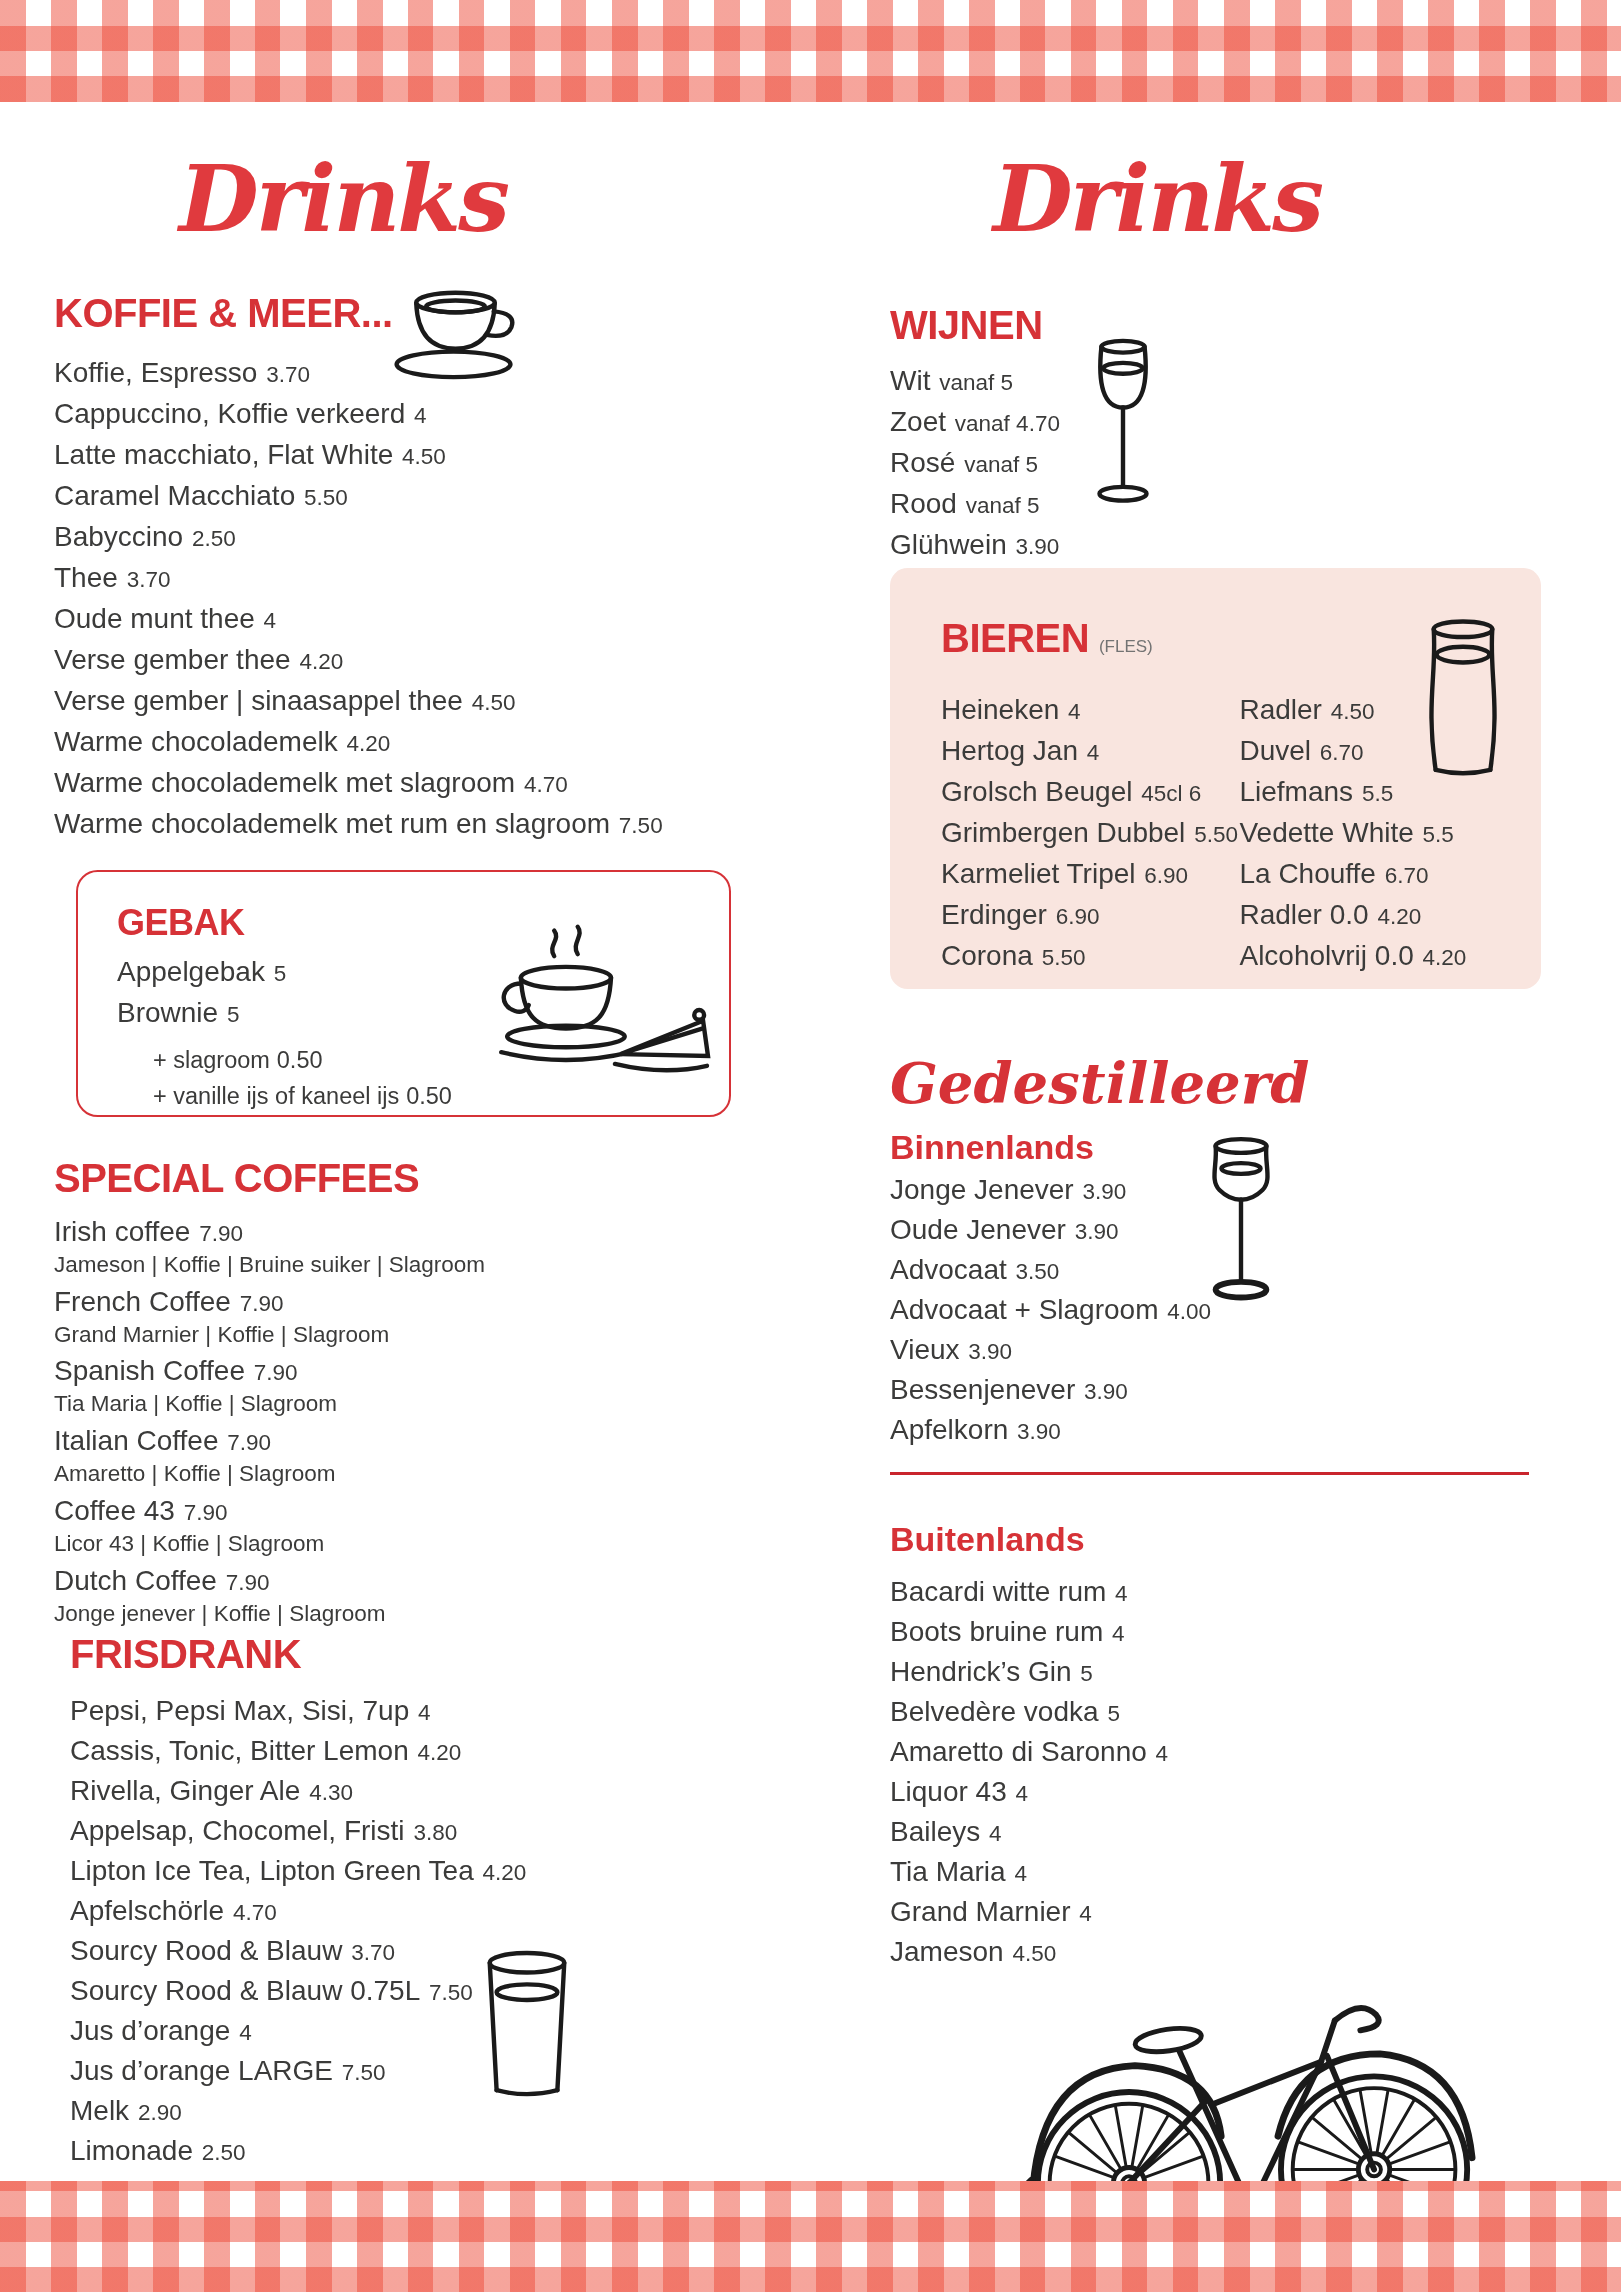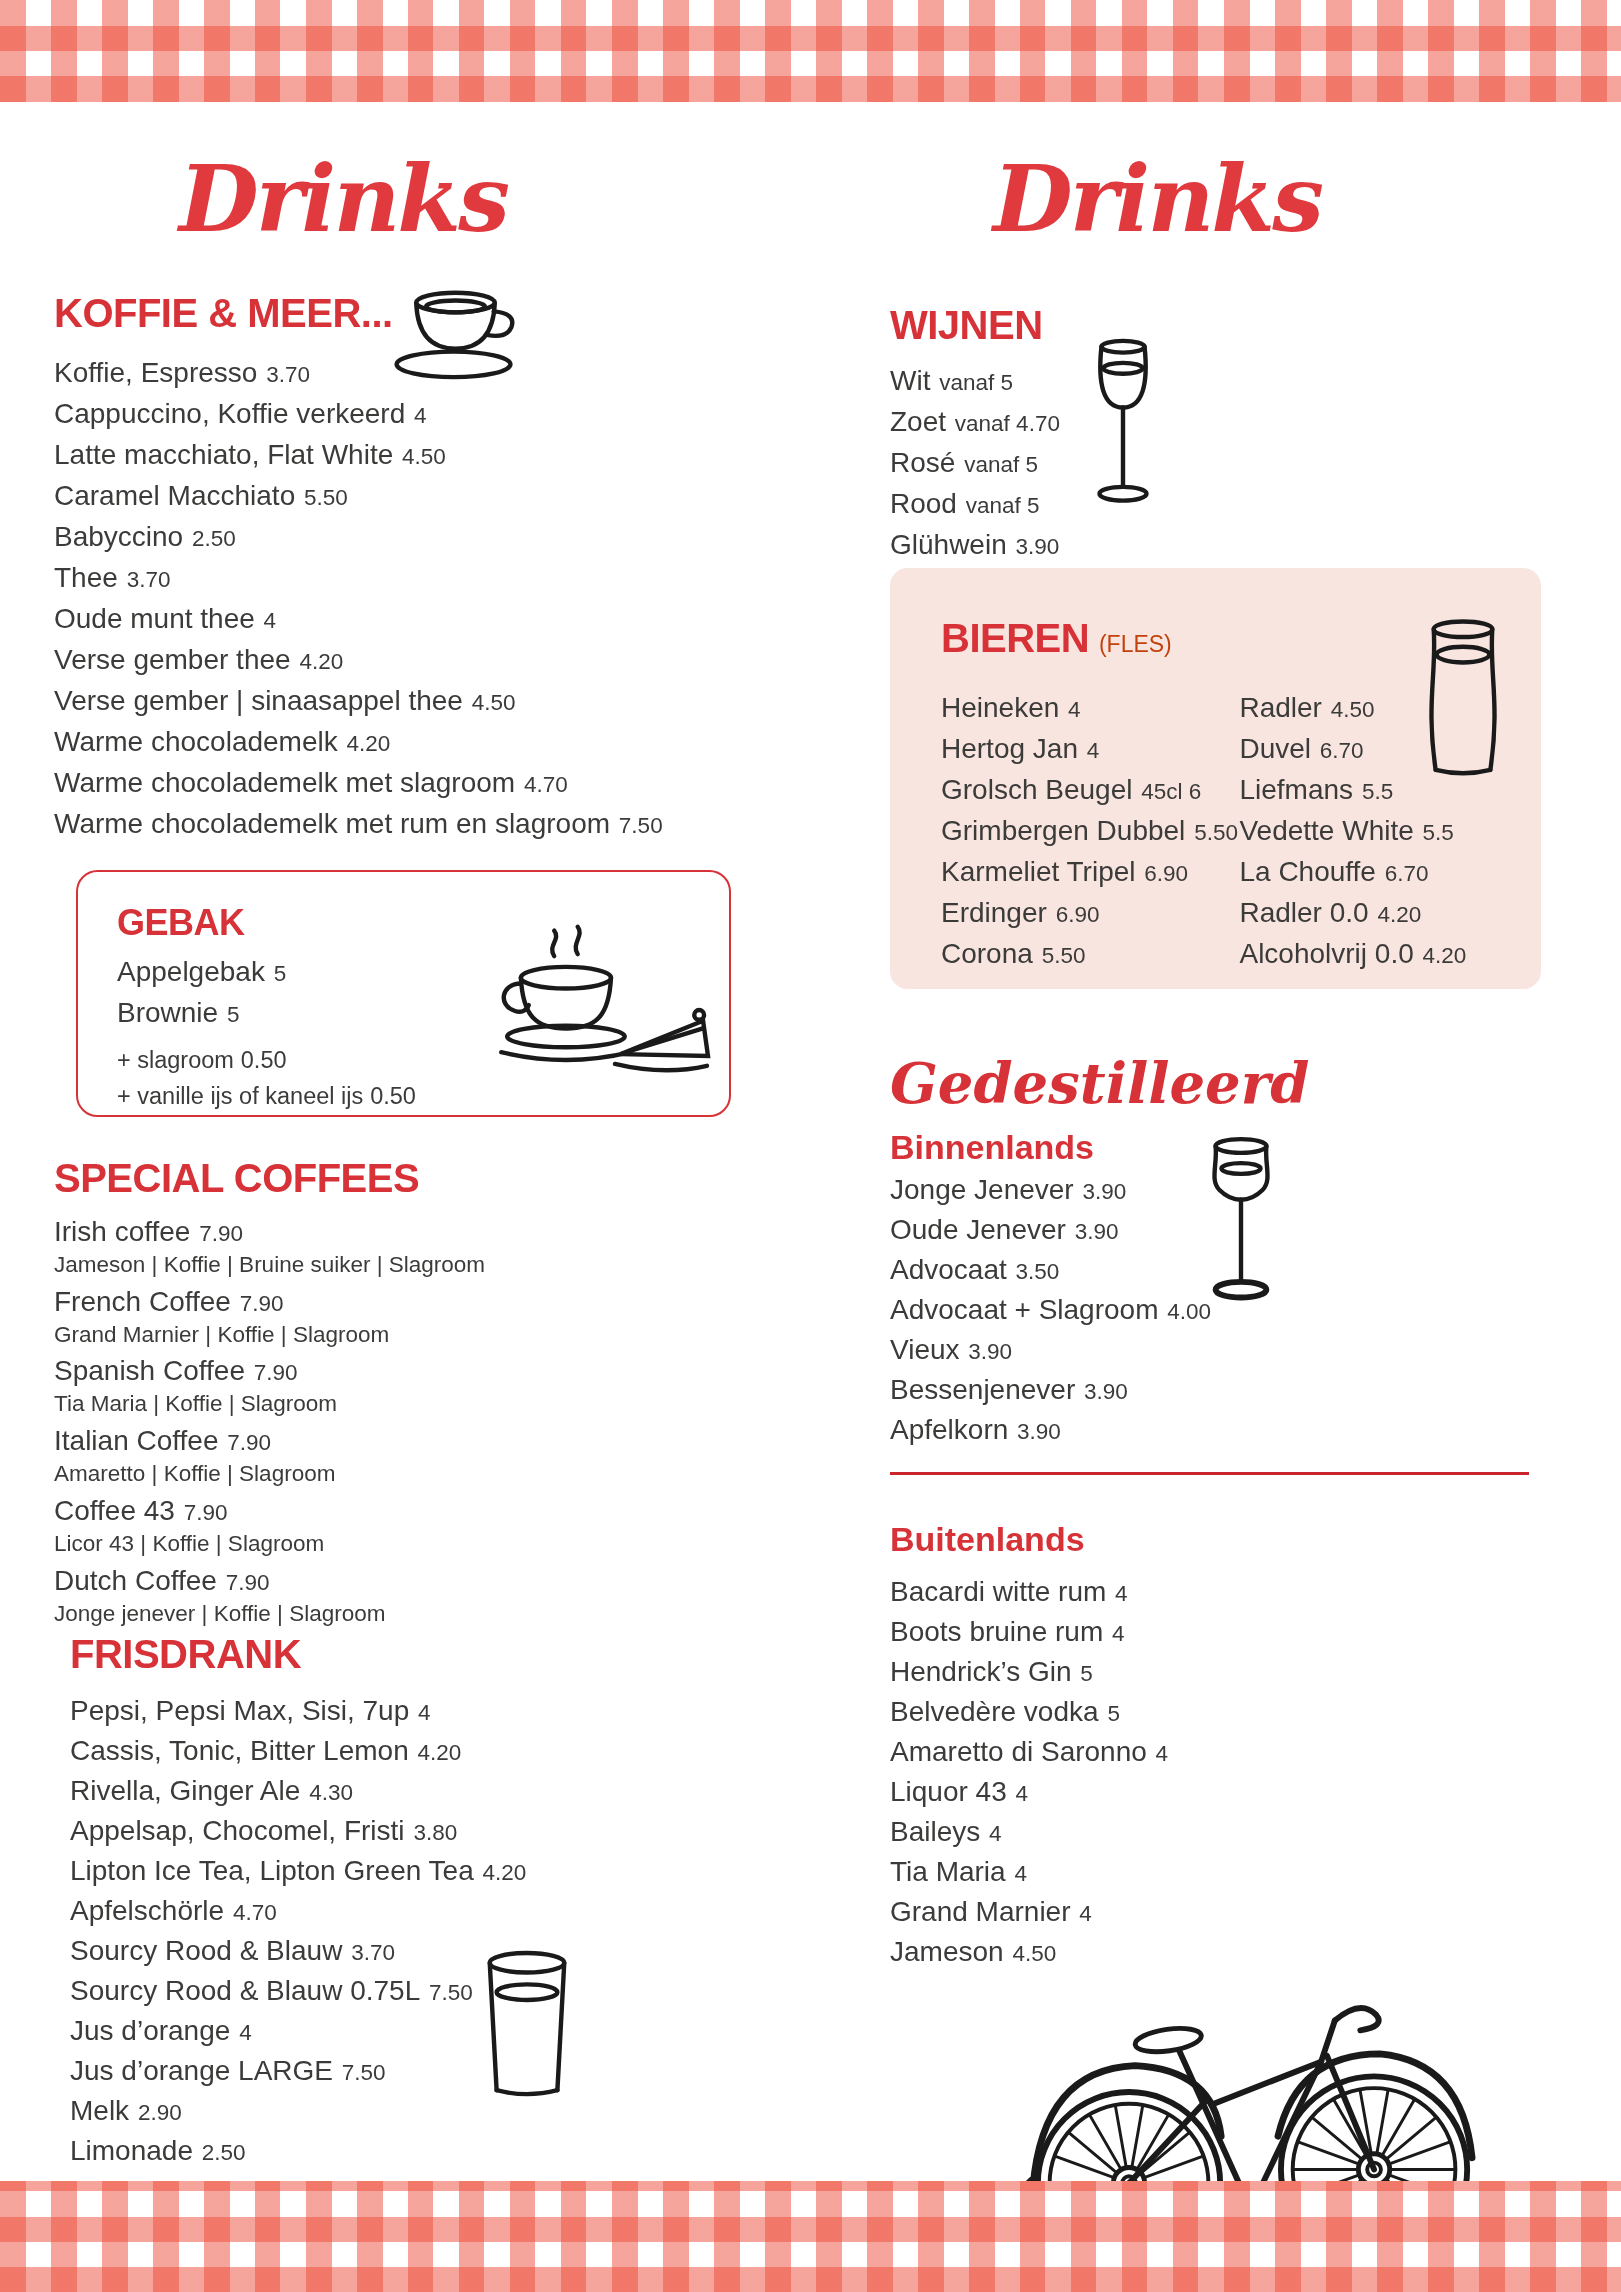--- a/index.html
+++ b/index.html
@@ -46,21 +46,21 @@
   #sec-koffie { left:54px; top:290px; width:686px; }
   #sec-koffie .items { margin-top:15.7px; }
   #koffie-cup-wrap { position:absolute; left:323px; top:-13.7px; }
 
   #gebak-box {
     left:76px; top:870px; width:655px; height:247px;
     border:2.9px solid #D63237; border-radius:21.6px;
     padding:27.4px 0 0 39px;
   }
   #gebak-box .mi { line-height:39px; }
-  #gebak-box .extras { margin-top:7.8px; }
+  #gebak-box .extras { margin-top:7.8px;margin-left:36px; }
   #gebak-box .extras .mi { font-size:23.5px; line-height:36px; }
   #gebak-box .extras .price { font-size:23.5px; margin-left:6.9px; }
   #gebak-illu { position:absolute; right:13.7px; top:43px; }
 
   #sec-special { left:54px; top:1155px; width:686px; }
   #sec-special .items { margin-top:13.7px; }
   .si { margin-bottom:5.9px; }
   .si .mi { line-height:32px; }
   .si .sub { line-height:30px; }
 
@@ -73,21 +73,21 @@
   #sec-wijnen { left:890px; top:302px; width:412px; }
   #sec-wijnen .items { margin-top:11.8px; }
   #wine-glass-wrap { position:absolute; left:1074px; top:333px; }
 
   #bieren-box {
     left:890px; top:568px; width:651px; height:421px;
     background:#F9E5DF; border-radius:17.6px;
     padding:47px 0 0 51px;
   }
   #bieren-box .bieren-title { white-space:nowrap; }
-  #bieren-box .fles { font-size:23px; font-weight:normal; color:#c2410c; letter-spacing:0; margin-left:9.8px; }
+  #bieren-box .fles { font-size:17px; font-weight:normal; color:#737373; letter-spacing:0; margin-left:9.8px; }
   .b-col { display:inline-block; vertical-align:top; margin-top:19.6px; }
   .b-col.c1 { width:294px; }
   #beer-glass-wrap { position:absolute; right:37px; top:49px; }
 
   #ged-title {
     position:absolute; left:890px; top:1051px;
     font-family:"DejaVu Serif","Liberation Serif",serif;
     font-style:italic; font-weight:bold;
     font-size:56px; line-height:65px; color:#D63237;
   }

